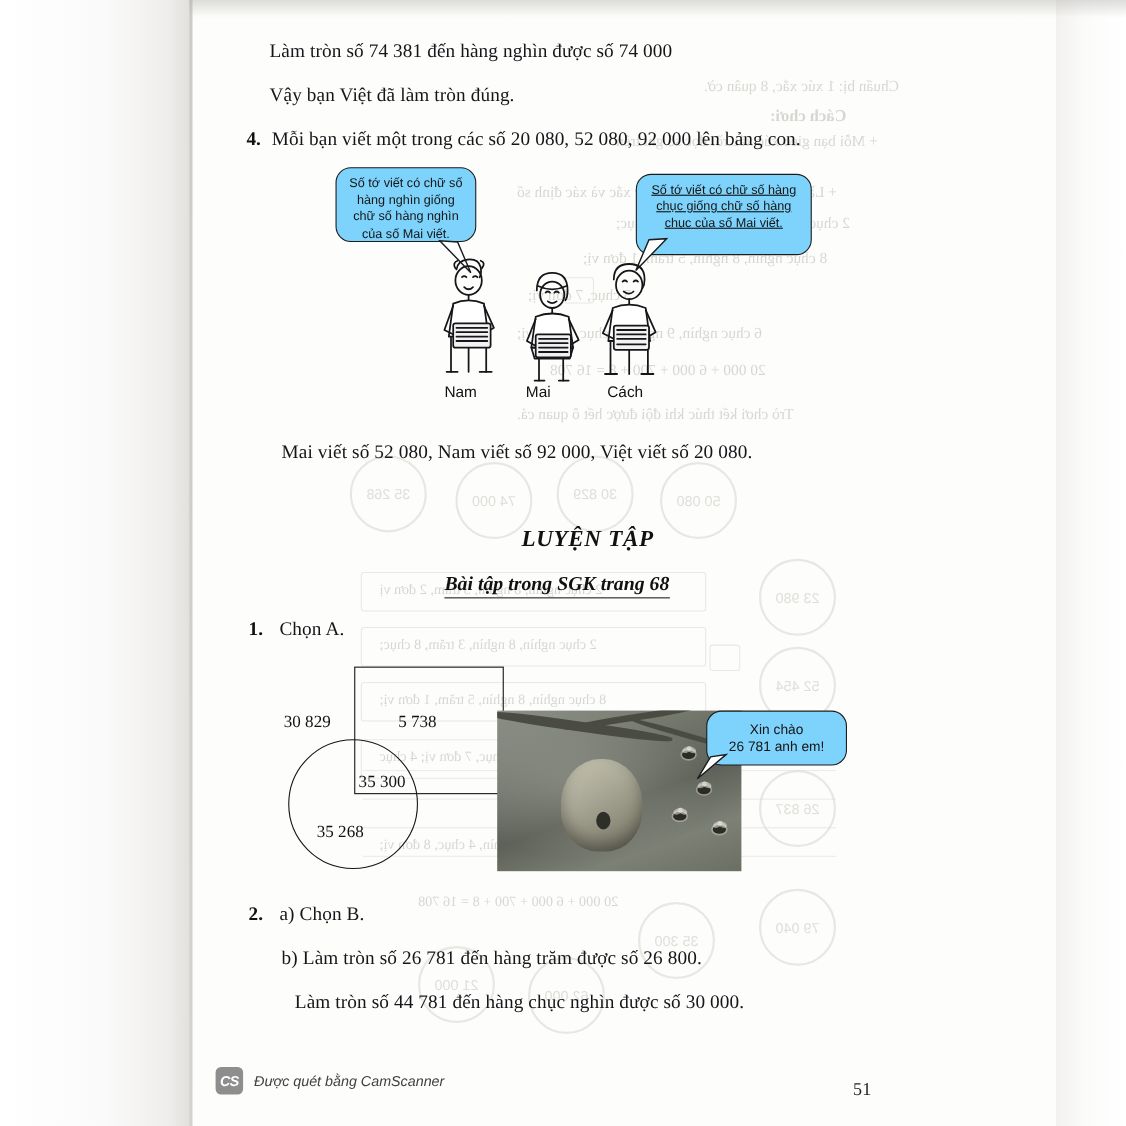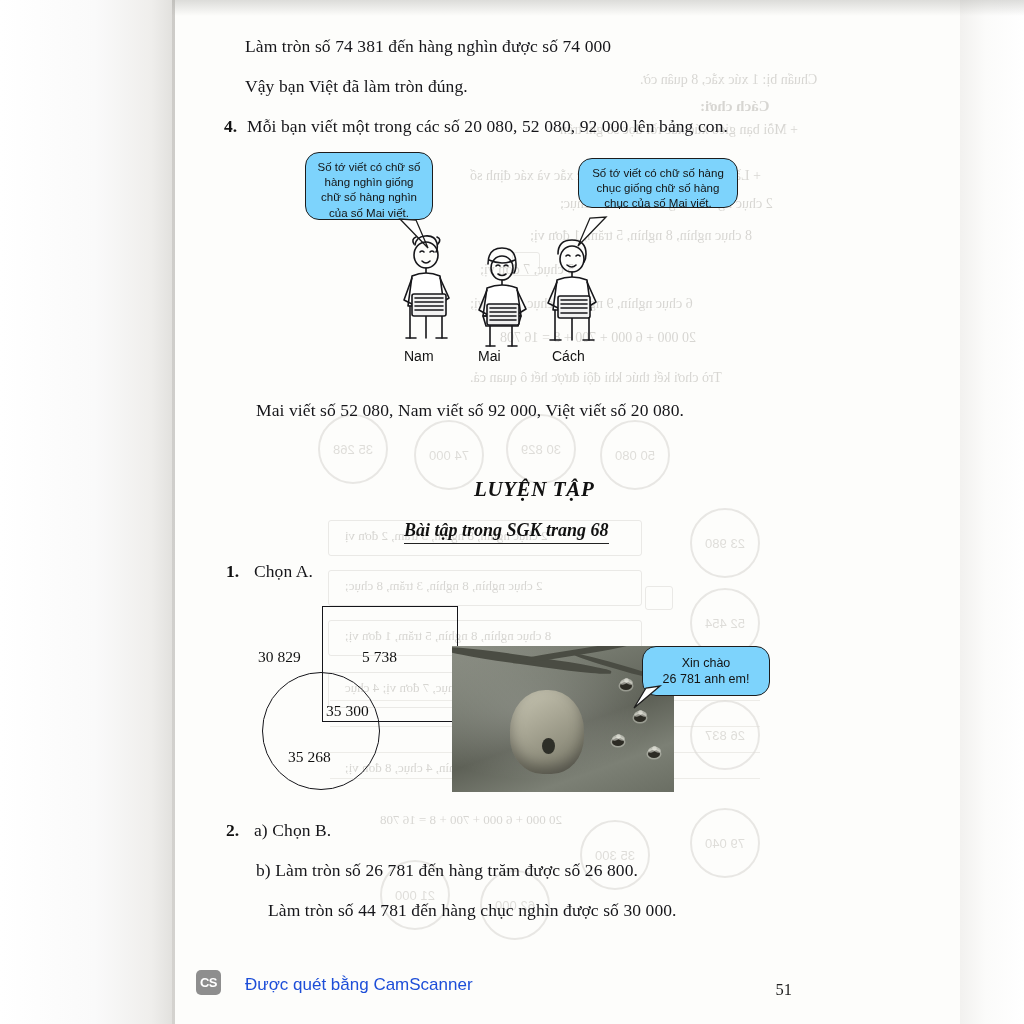--- a/index.html
+++ b/index.html
@@ -202,40 +202,41 @@
     top: -3px;
   }
   .bee::before { left: 0px; transform: rotate(-25deg); }
   .bee::after  { left: 4px; transform: rotate(25deg); }
   
   .footer-cs {
     position: absolute;
     left: 196px;
     top: 970px;
     display: flex;
-    align-items: flex-end;
-    gap: 24px;
+    align-items: center;
+    gap: 10px;
+    font-style: italic;
   }
   .cs-badge {
     width: 25px; height: 25px;
     border-radius: 5px;
     background: #8e8e8e;
     color: #fff;
     font-family: "Liberation Sans", sans-serif;
     font-size: 13px;
     font-weight: bold;
     display: flex;
     align-items: center;
     justify-content: center;
     letter-spacing: -.5px;
   }
   .cs-text {
     font-family: "Liberation Sans", sans-serif;
-    font-size: 17px;
-    color: #1d4ed8;
+    font-size: 13px;
+    color: #404040;
   }
   .page-number {
     position: absolute;
     right: 232px;
     top: 980px;
     font-family: "Liberation Serif", serif;
     font-size: 16.5px;
     color: #222;
   }
   
@@ -303,21 +304,21 @@
     <div class="line" style="left:245px; top:76px;">Vậy bạn Việt đã làm tròn đúng.</div>
 
     <div class="num" style="left:224px; top:116px;">4.</div>
     <div class="line" style="left:247px; top:116px;">Mỗi bạn viết một trong các số 20 080, 52 080, 92 000 lên bảng con.</div>
 
     <div class="bubble" style="left:305px; top:152px; width:128px; height:68px;">Số tớ viết có chữ số hàng nghìn giống chữ số hàng nghìn của số Mai viết.</div>
     <svg style="position:absolute; left:398px; top:218px;" width="40" height="34">
       <path d="M2,1 L30,30 L18,2 Z" fill="#ffffff" stroke="#1d1d1d" stroke-width="1.3"></path>
     </svg>
 
-    <div class="bubble" style="left:578px; top:158px; width:160px; height:50px;">Số tớ viết có chữ số hàng chục giống chữ số hàng chục của số Mai viết.</div>
+    <div class="bubble" style="left:578px; top:158px; width:160px; height:74px;text-decoration:underline;">Số tớ viết có chữ số hàng chục giống chữ số hàng chục của số Mai viết.</div>
     <svg style="position:absolute; left:570px; top:216px;" width="40" height="34">
       <path d="M36,1 L8,30 L20,2 Z" fill="#ffffff" stroke="#1d1d1d" stroke-width="1.3"></path>
     </svg>
 
     <div class="kid" style="left:392px; top:232px;">
       <svg width="74" height="116" viewBox="0 0 74 116">
         <g fill="none" stroke="#16161a" stroke-width="1.6" stroke-linecap="round" stroke-linejoin="round">
           <path d="M23,13 q1,-8 10,-9 q10,-1 12,7 q1,6 -1,9"></path>
           <path d="M22,12 q-3,-5 2,-7"></path>
           <path d="M46,12 q4,-5 -1,-7"></path>

